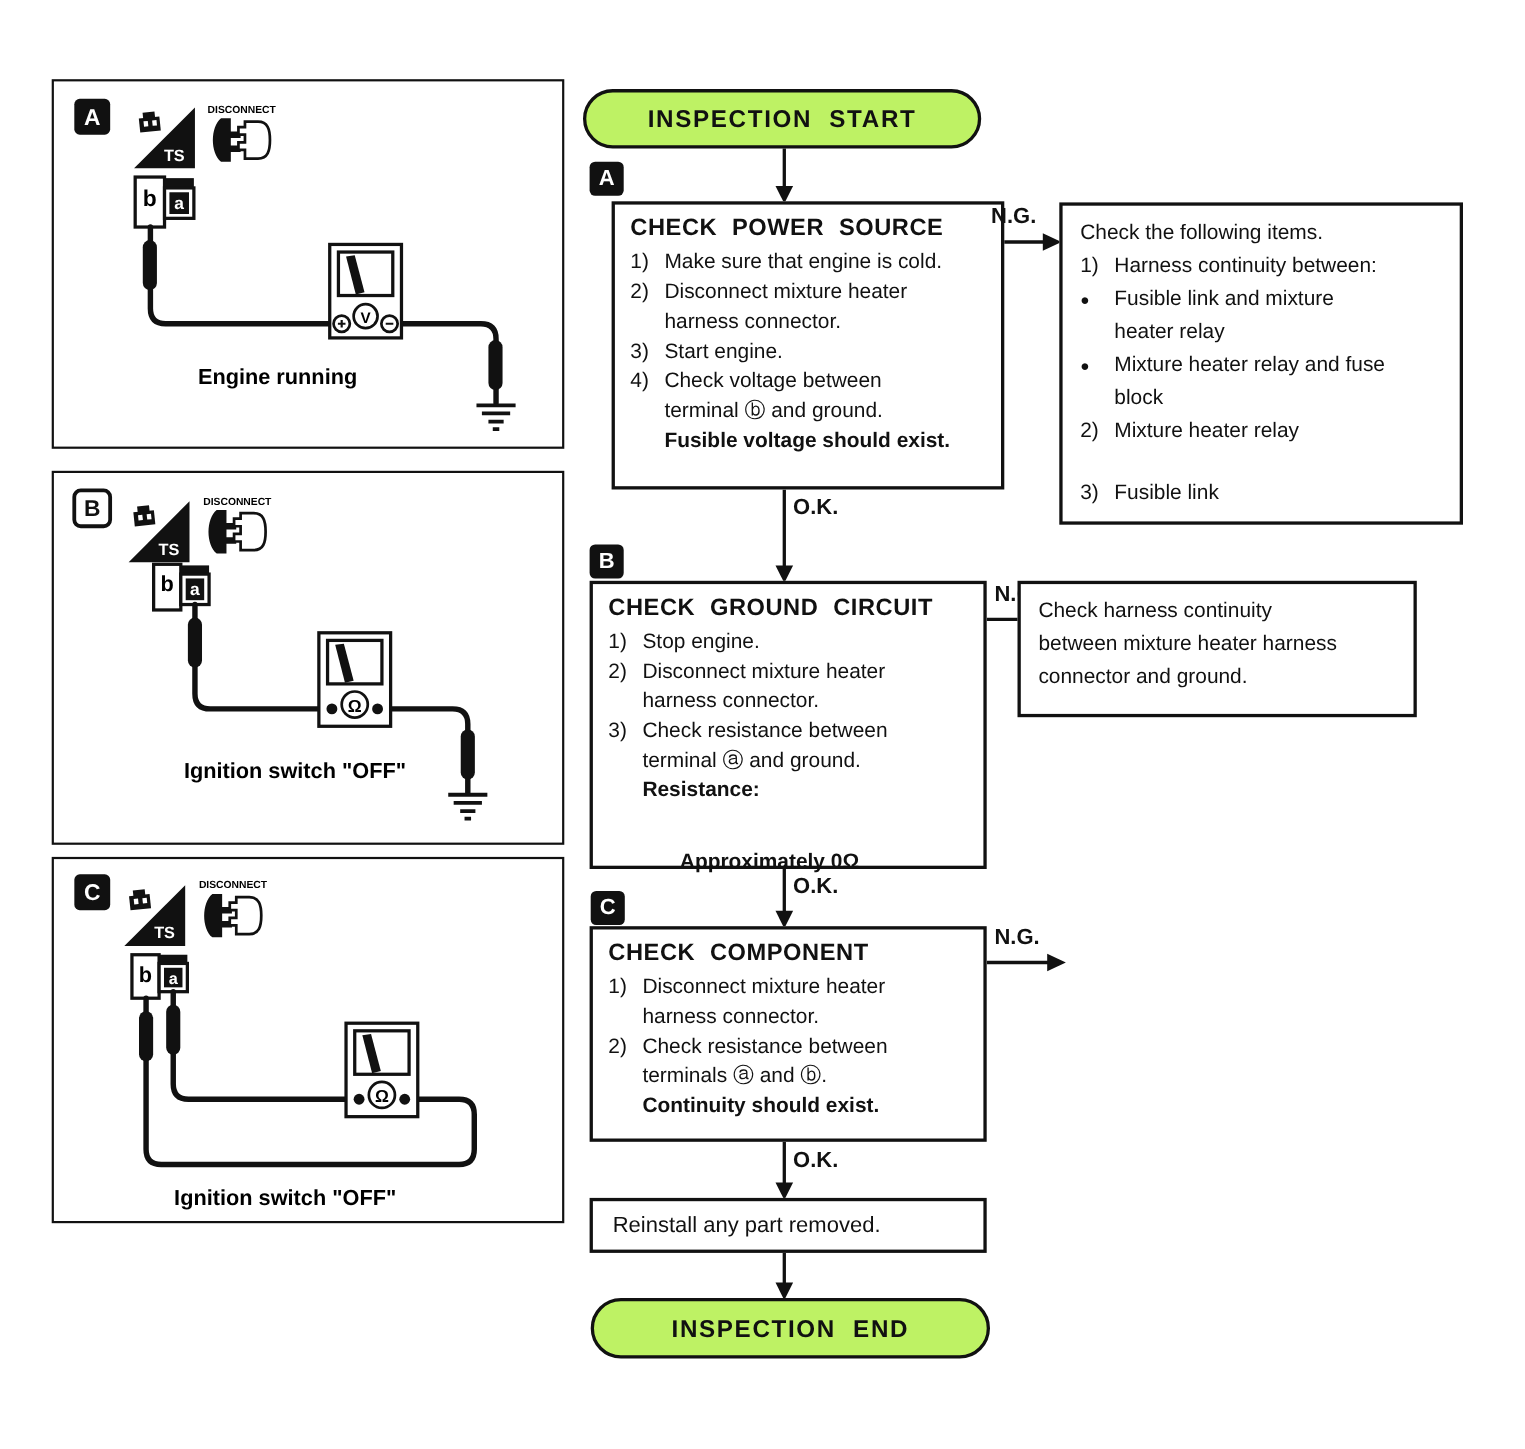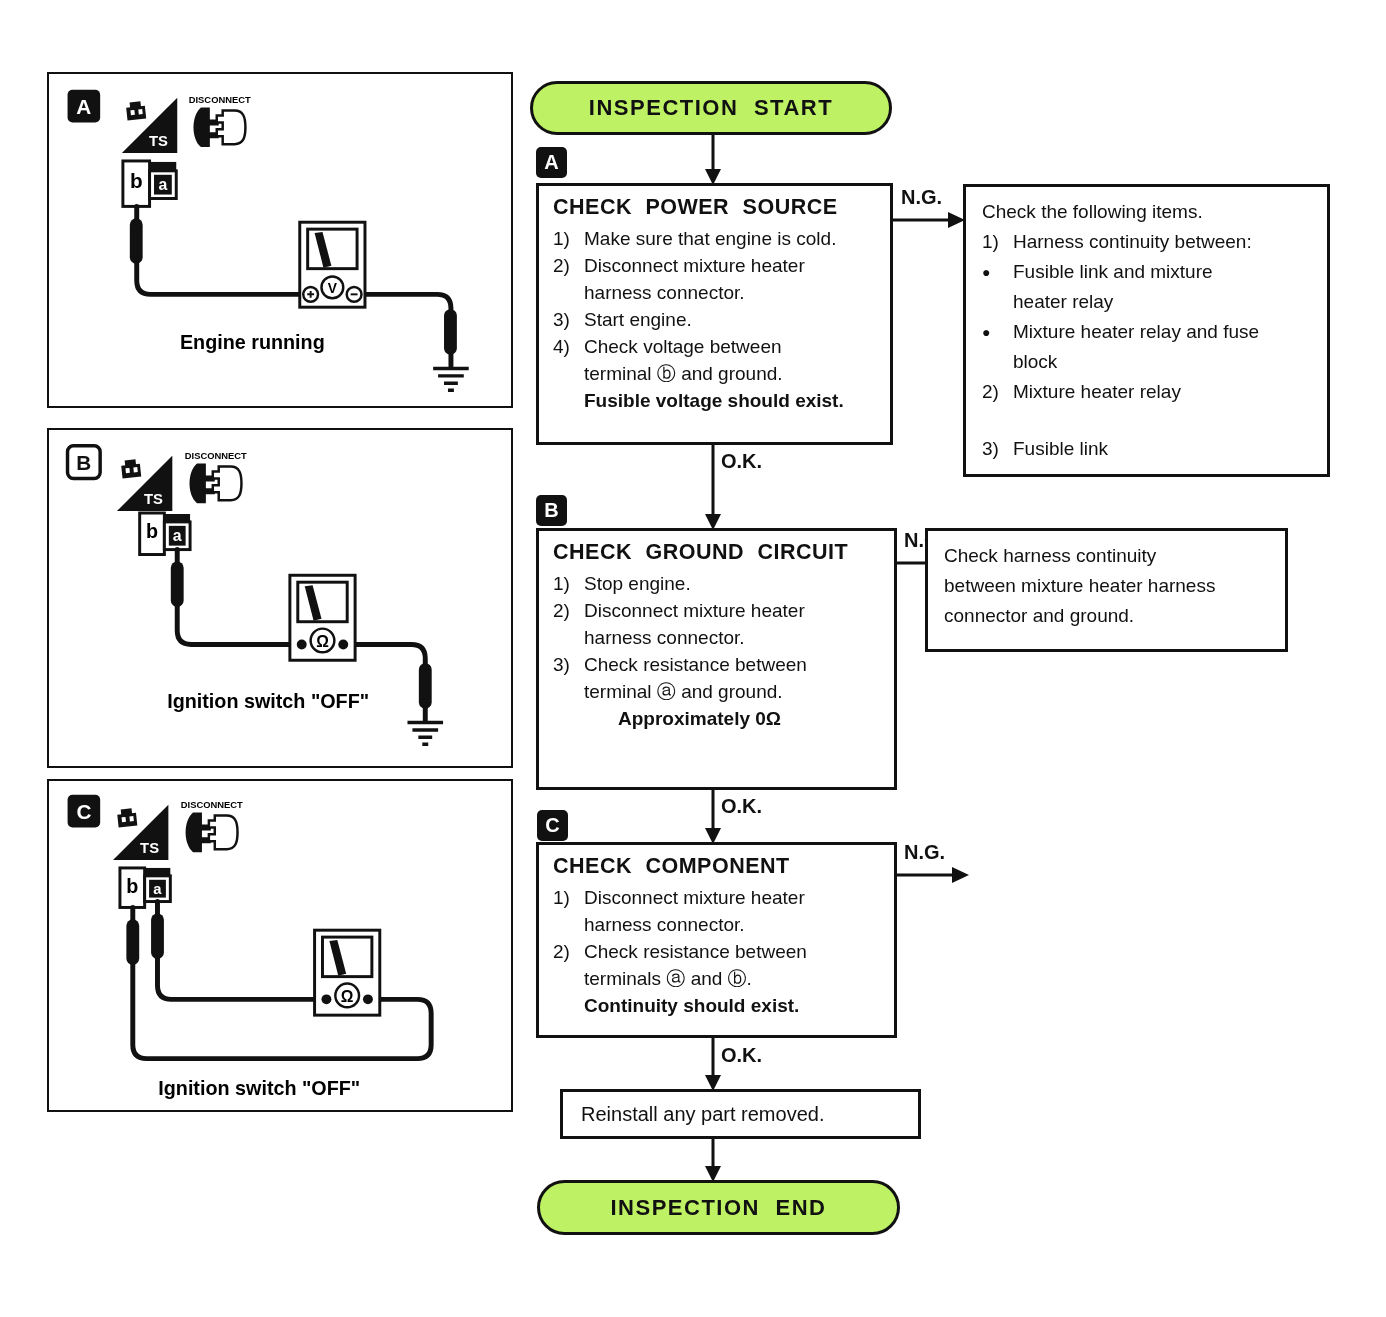--- a/index.html
+++ b/index.html
@@ -16,21 +16,21 @@
   .pill { position:absolute; border:3.5px solid #111; border-radius:30px; background:#bef264;
           display:flex; align-items:center; justify-content:center;
           font-size:22px; font-weight:700; letter-spacing:1.5px; word-spacing:8px; }
   .stepbox { position:absolute; border:3px solid #111; background:#fff; padding:9px 10px 6px 14px; }
   .step-title { font-size:21.5px; font-weight:700; letter-spacing:.5px; word-spacing:7px; margin-bottom:5px; }
   .item { display:flex; font-size:19px; line-height:27px; }
   .item .num { flex:0 0 31px; }
   .item .num.bullet { font-size:14px; }
   .item .itxt { flex:1; white-space:pre-line; }
   .item.boldline .itxt { font-weight:700; }
-  .indent1 { padding-left:34px; }
+  .indent1 { padding-left:34px;margin-top:38px; }
   .gap-top { margin-top:27px; }
 
   .ngbox { position:absolute; border:3px solid #111; background:#fff; padding:10px 8px 6px 16px; font-size:19px; }
   .ngbox .ng-title { line-height:30px; }
   .ngbox .item { line-height:30px; }
   .ngbox .ngtext { white-space:pre-line; line-height:30px; }
   .ngbox.center-v { display:flex; align-items:center; padding-top:0; padding-bottom:0; }
 
   .plainbox { position:absolute; border:3px solid #111; background:#fff;
               display:flex; align-items:center; padding-left:18px; font-size:20px; }
@@ -250,21 +250,21 @@
     </svg>
   </section>
 
   <div class="pill" style="left:530px;top:81px;width:362px;height:54px">
     <span>INSPECTION START</span>
   </div>
 
   <div class="tag" style="left:536px;top:147px">
     <span>A</span>
   </div>
-  <div class="stepbox" style="left:536px;top:183px;width:357px;height:262px">
+  <div class="stepbox" style="left:556px;top:183px;width:357px;height:262px">
     <div class="step-title">CHECK POWER SOURCE</div>
     <div class="item">
         <span class="num">1)</span>
         <span class="itxt">Make sure that engine is cold.</span>
       </div>
     <div class="item">
         <span class="num">2)</span>
         <span class="itxt">Disconnect mixture heater
 harness connector.</span>
       </div>
@@ -321,20 +321,24 @@
       </div>
     <div class="item">
         <span class="num">2)</span>
         <span class="itxt">Disconnect mixture heater
 harness connector.</span>
       </div>
     <div class="item">
         <span class="num">3)</span>
         <span class="itxt">Check resistance between
 terminal ⓐ and ground.</span>
+      </div>
+    <div class="item boldline">
+        <span class="num"></span>
+        <span class="itxt">Resistance:</span>
       </div>
     <div class="item boldline">
         <span class="num"></span>
         <span class="itxt indent1">Approximately 0Ω</span>
       </div>
   </div>
   <div class="nglabel" style="left:904px;top:529px">N.G.</div>
   <div class="ngbox" style="left:925px;top:528px;width:363px;height:124px;padding-right:46px">
     <div class="ngtext">Check harness continuity
 between mixture heater harness
@@ -358,20 +362,20 @@
 terminals ⓐ and ⓑ.</span>
       </div>
     <div class="item boldline">
         <span class="num"></span>
         <span class="itxt">Continuity should exist.</span>
       </div>
   </div>
   <div class="nglabel" style="left:904px;top:841px">N.G.</div>
   <div class="oklabel" style="left:721px;top:1044px">O.K.</div>
 
-  <div class="plainbox" style="left:560px;top:1089px;width:361px;height:50px">
+  <div class="plainbox" style="left:536px;top:1089px;width:361px;height:50px">
     <span>Reinstall any part removed.</span>
   </div>
   <div class="pill" style="left:537px;top:1180px;width:363px;height:55px">
     <span>INSPECTION END</span>
   </div>
 
 </div>
 
 </body></html>

